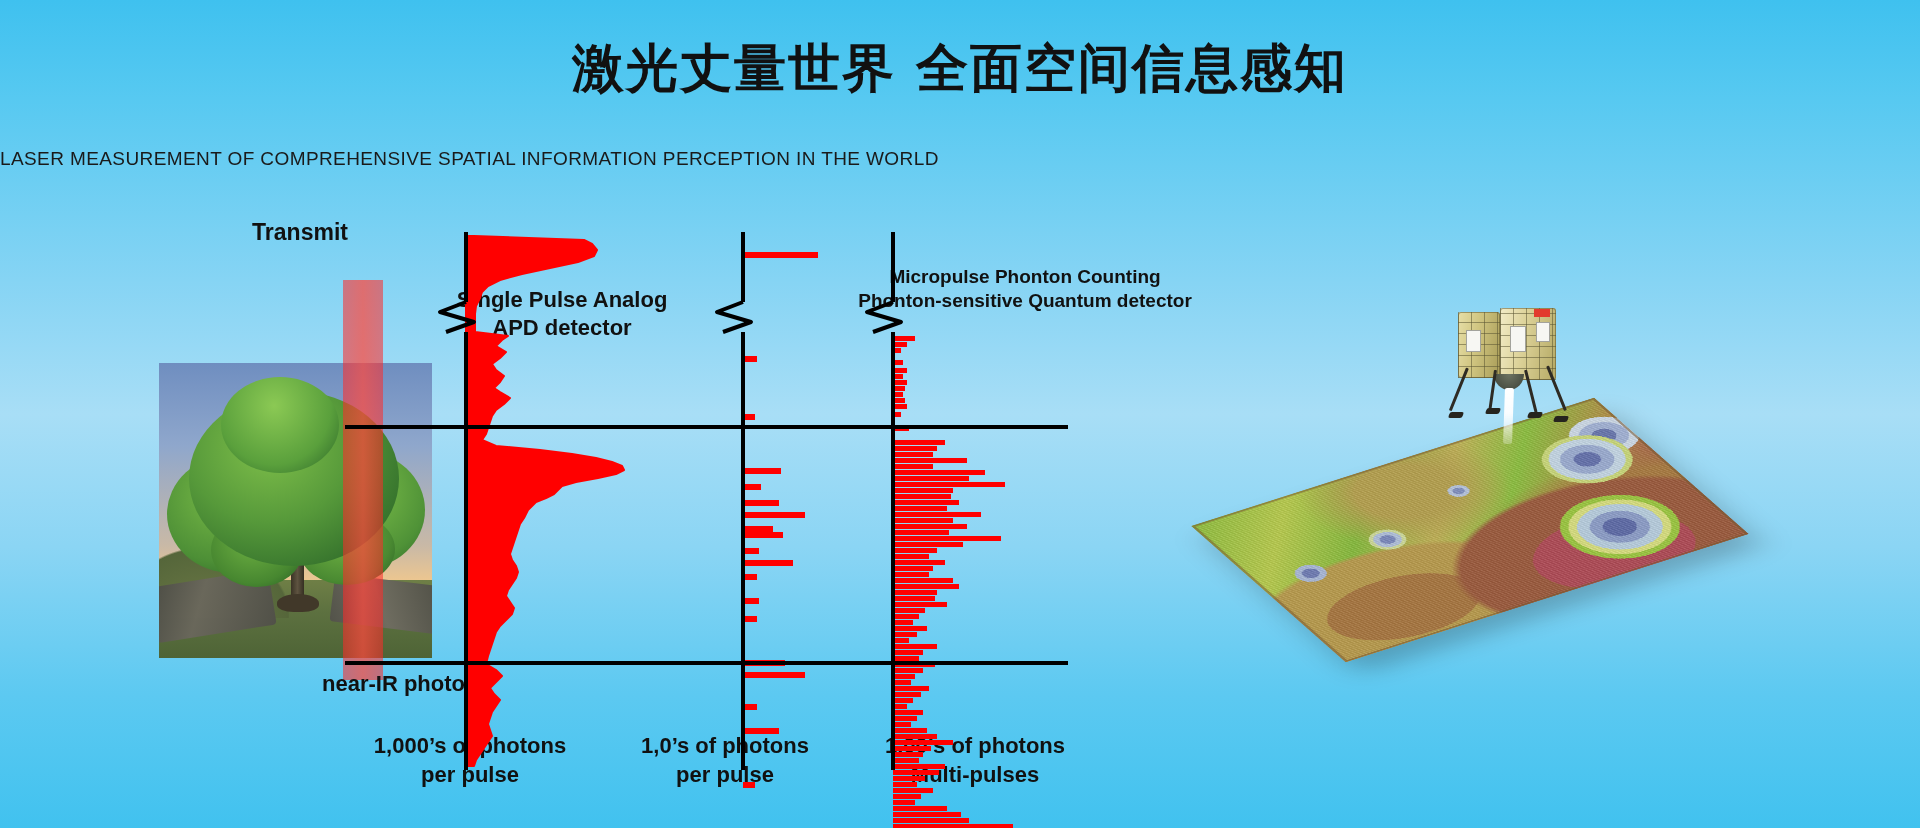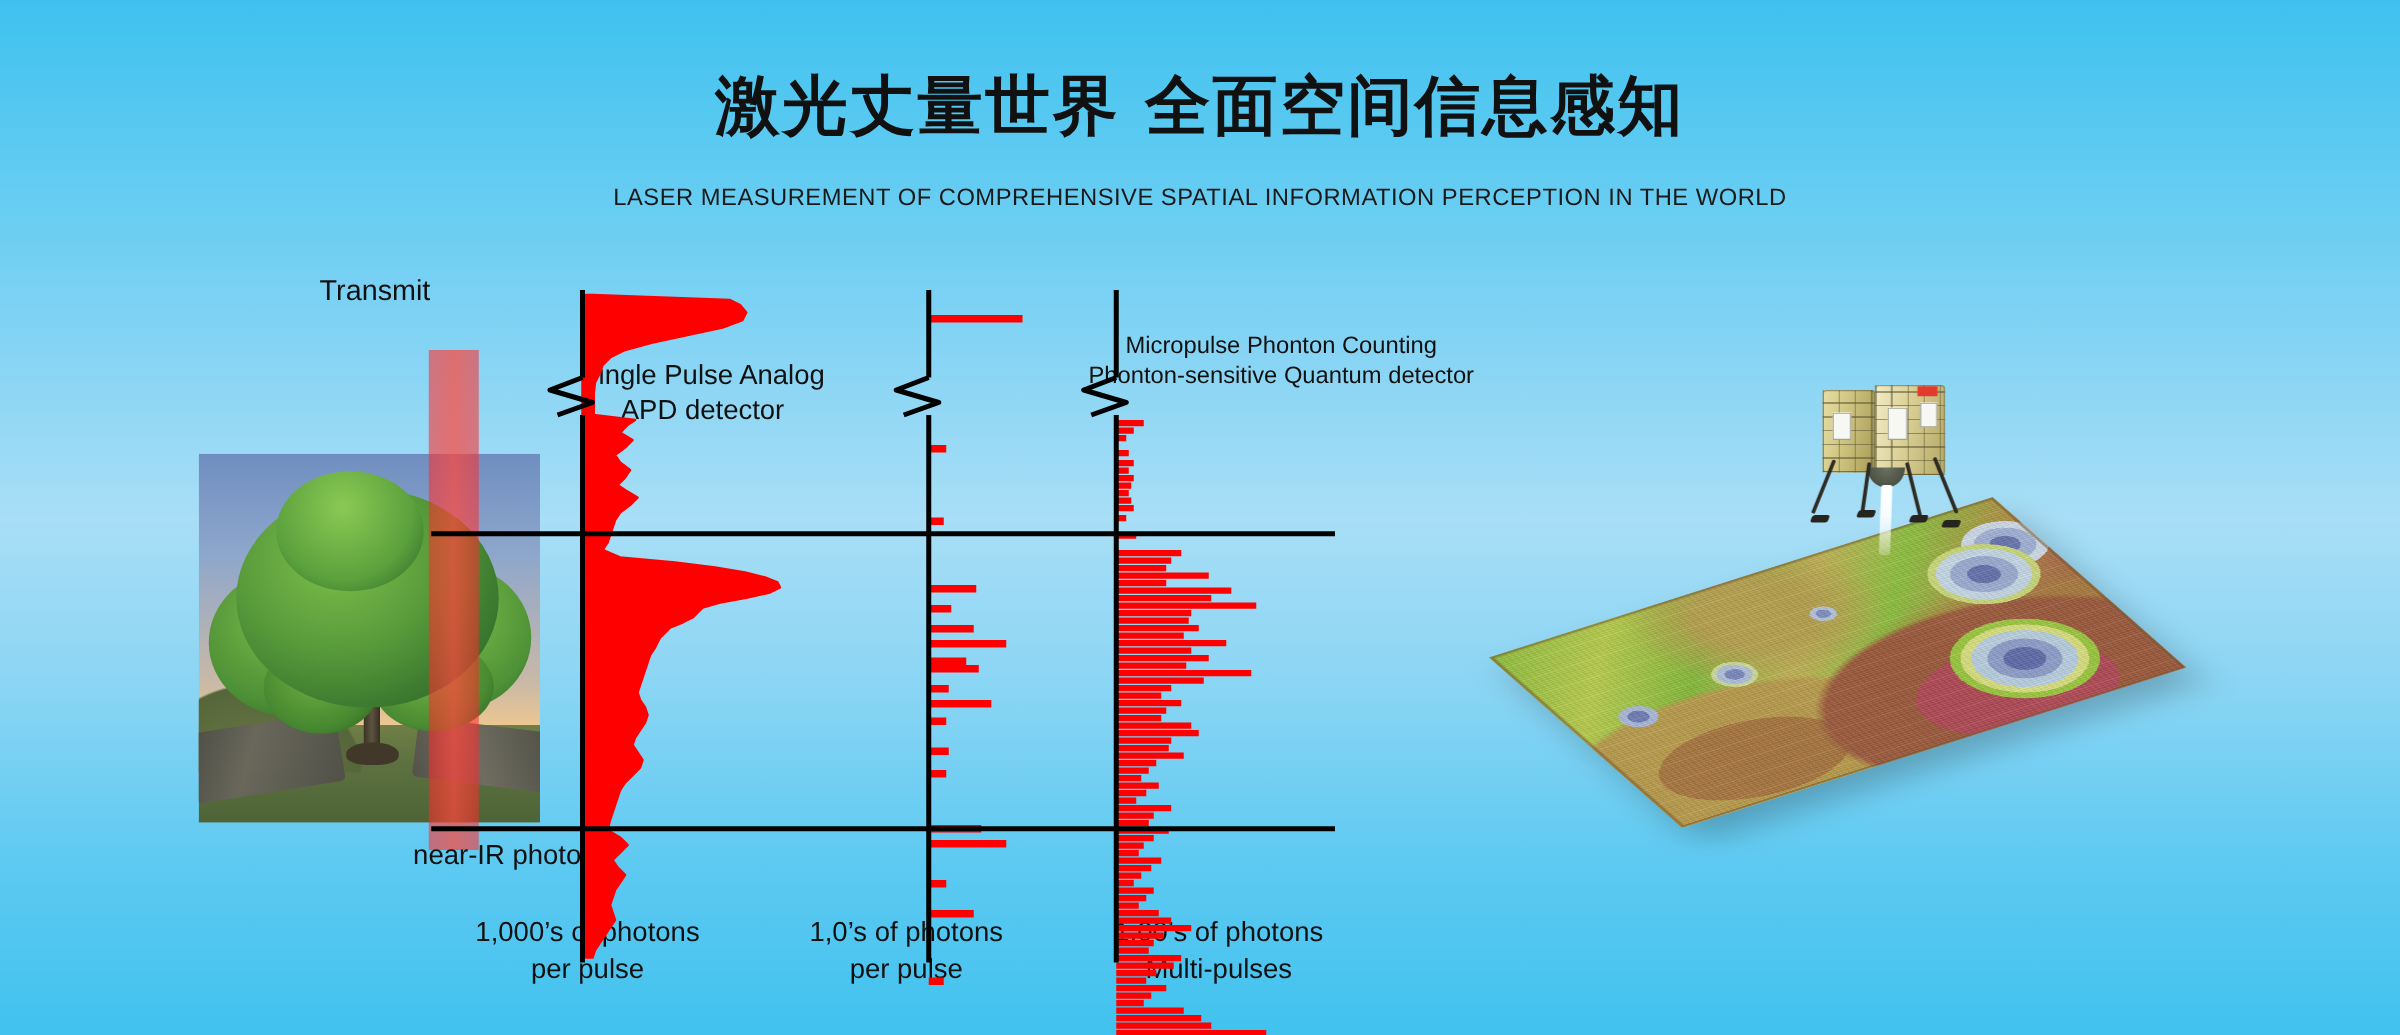--- a/index.html
+++ b/index.html
@@ -6,33 +6,33 @@
   body{
     width:1920px;height:828px;overflow:hidden;
     font-family:"Liberation Sans",sans-serif;
     background:linear-gradient(to bottom,#3fc1ef 0%,#57c9f1 12%,#86d4f4 34%,#a8def6 50%,#8bd5f4 66%,#5cc9f1 84%,#41c2ef 100%);
     position:relative;
   }
   .stage{position:absolute;inset:0;}
 
   
   .title{
-    position:absolute;left:0;right:0;top:57px;text-align:center;
+    position:absolute;left:0;right:0;top:40px;text-align:center;
     font-size:52px;font-weight:bold;color:#111;letter-spacing:2px;
     font-family:"DejaVu Sans","Liberation Sans",sans-serif;
     line-height:1.1;
   }
   .subtitle{
-    position:absolute;left:0;right:0;top:148px;text-align:center;
+    position:absolute;left:0;right:0;top:148px;text-align:left;
     font-size:19px;color:#1a1a1a;letter-spacing:0.4px;font-weight:400;
     font-family:"Liberation Sans",sans-serif;
   }
 
   
-  .lab{position:absolute;color:#111;font-weight:normal;text-align:center;line-height:1.28;}
+  .lab{position:absolute;color:#111;font-weight:bold;text-align:center;line-height:1.28;}
   .lab-transmit{left:190px;top:218px;width:220px;font-size:23px;}
   .lab-apd{left:432px;top:286px;width:260px;font-size:22px;}
   .lab-micro{left:790px;top:265px;width:470px;font-size:19px;}
   .lab-nearir{left:215px;top:670px;width:250px;font-size:22px;text-align:right;}
   .lab-bot{font-size:22px;line-height:1.3;}
   .lab-b1{left:330px;top:732px;width:280px;}
   .lab-b2{left:600px;top:732px;width:250px;}
   .lab-b3{left:845px;top:732px;width:260px;}
 
   

